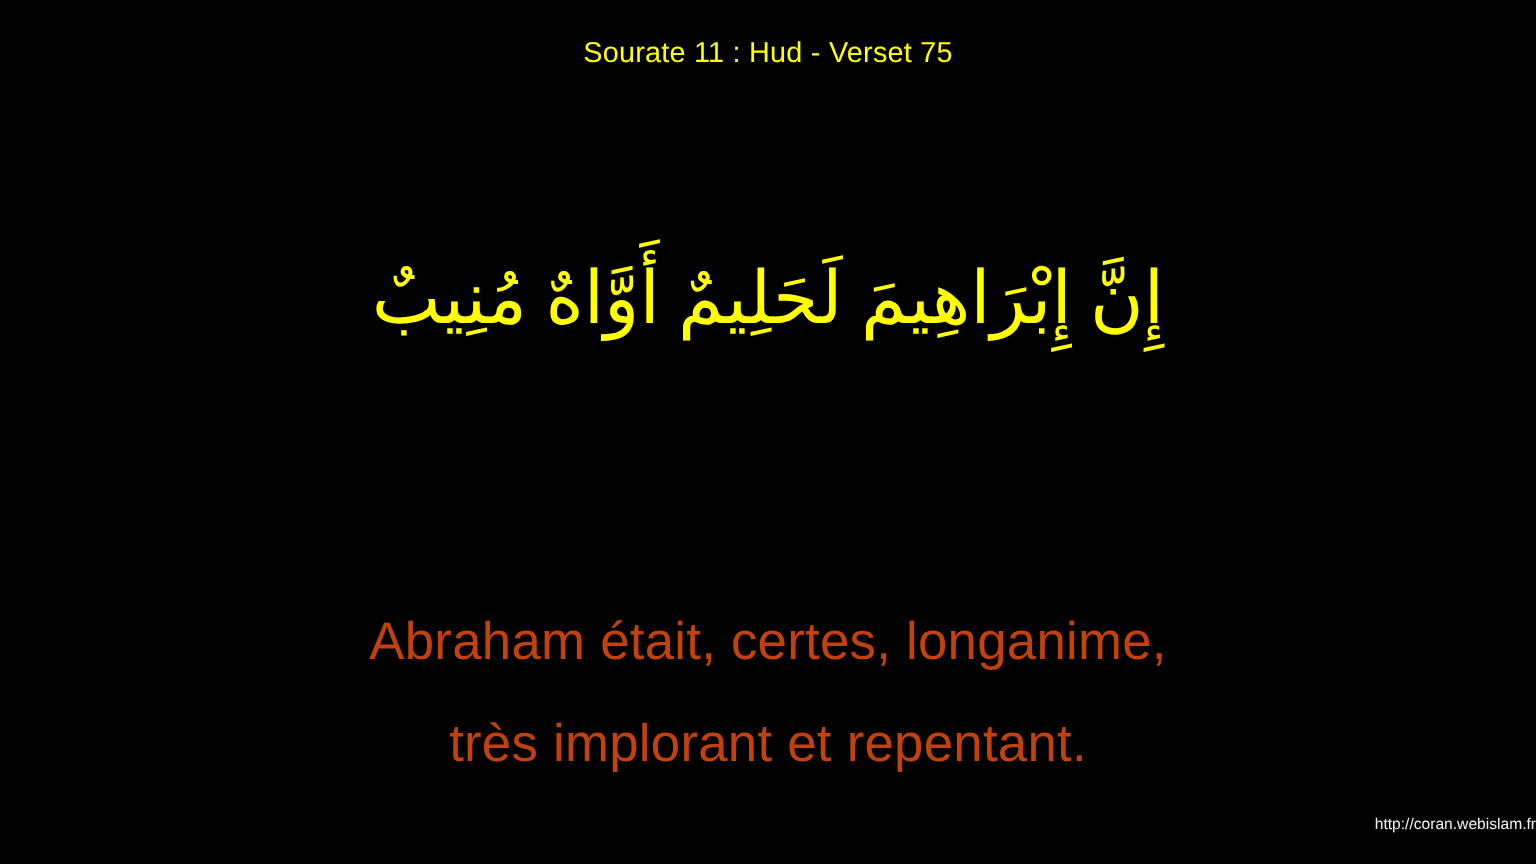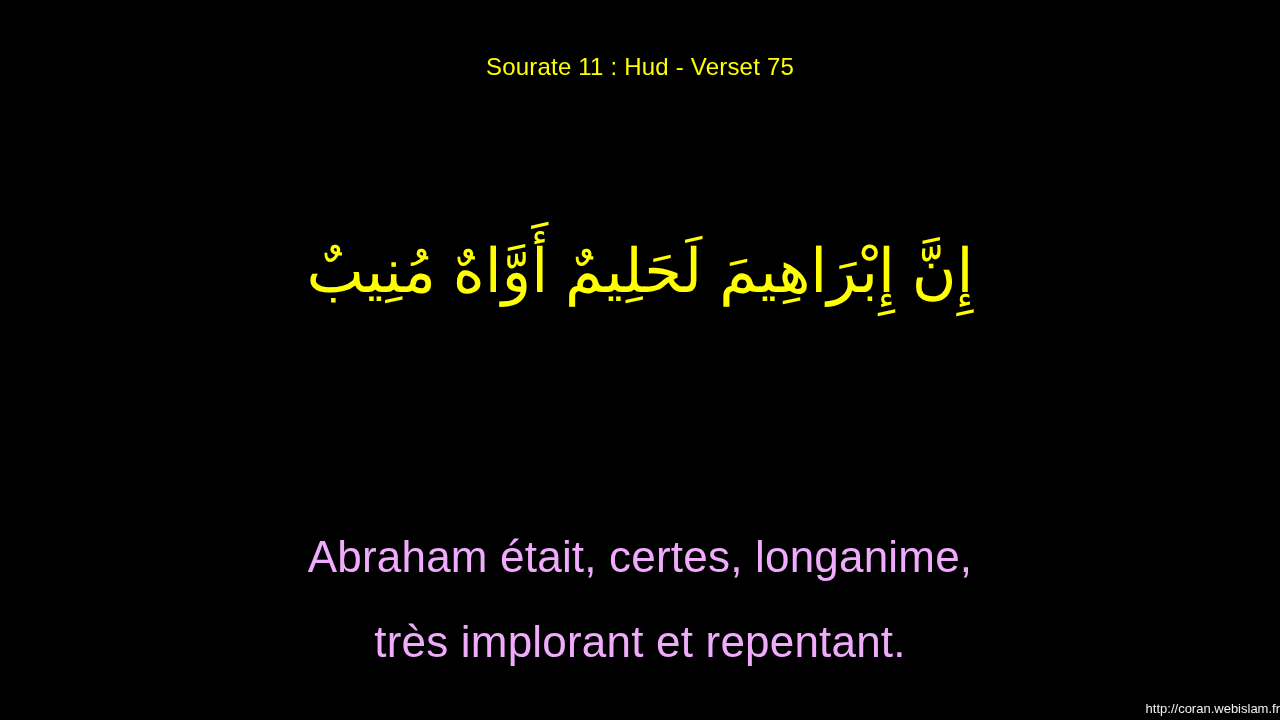--- a/index.html
+++ b/index.html
@@ -12,21 +12,20 @@
     height: 720px;
     overflow: hidden;
     font-family: "Liberation Sans", sans-serif;
     position: relative;
   }
 
   #slide {
     position: absolute;
     inset: 0;
     background: #000000;
-    margin-top: 22px;
   }
 
   
   #verse-title {
     position: absolute;
     top: 31px;
     left: 0;
     width: 1280px;
     text-align: center;
     color: #ffff00;
@@ -46,39 +45,39 @@
     width: 1280px;
     height: 150px;
     display: flex;
     align-items: center;
     justify-content: center;
   }
   #arabic-verse {
     direction: rtl;
     unicode-bidi: bidi-override;
     color: #ffff00;
-    font-family: Liberation Sans, sans-serif;
+    font-family: Liberation Serif, serif;
     font-size: 61px;
     line-height: 1.5;
     font-weight: 400;
     text-align: center;
     white-space: nowrap;
     padding: 0 10px;
   }
 
   
   #translation-block {
     position: absolute;
     top: 492px;
     left: 0;
     width: 1280px;
     text-align: center;
   }
   .translation-line {
-    color: #f0abfc;
+    color: #c2410c;
     font-family: "Liberation Sans", sans-serif;
     font-size: 44px;
     font-weight: 400;
     line-height: 85px;
     white-space: nowrap;
     letter-spacing: 0.2px;
   }
 
   
   #footer-url {

